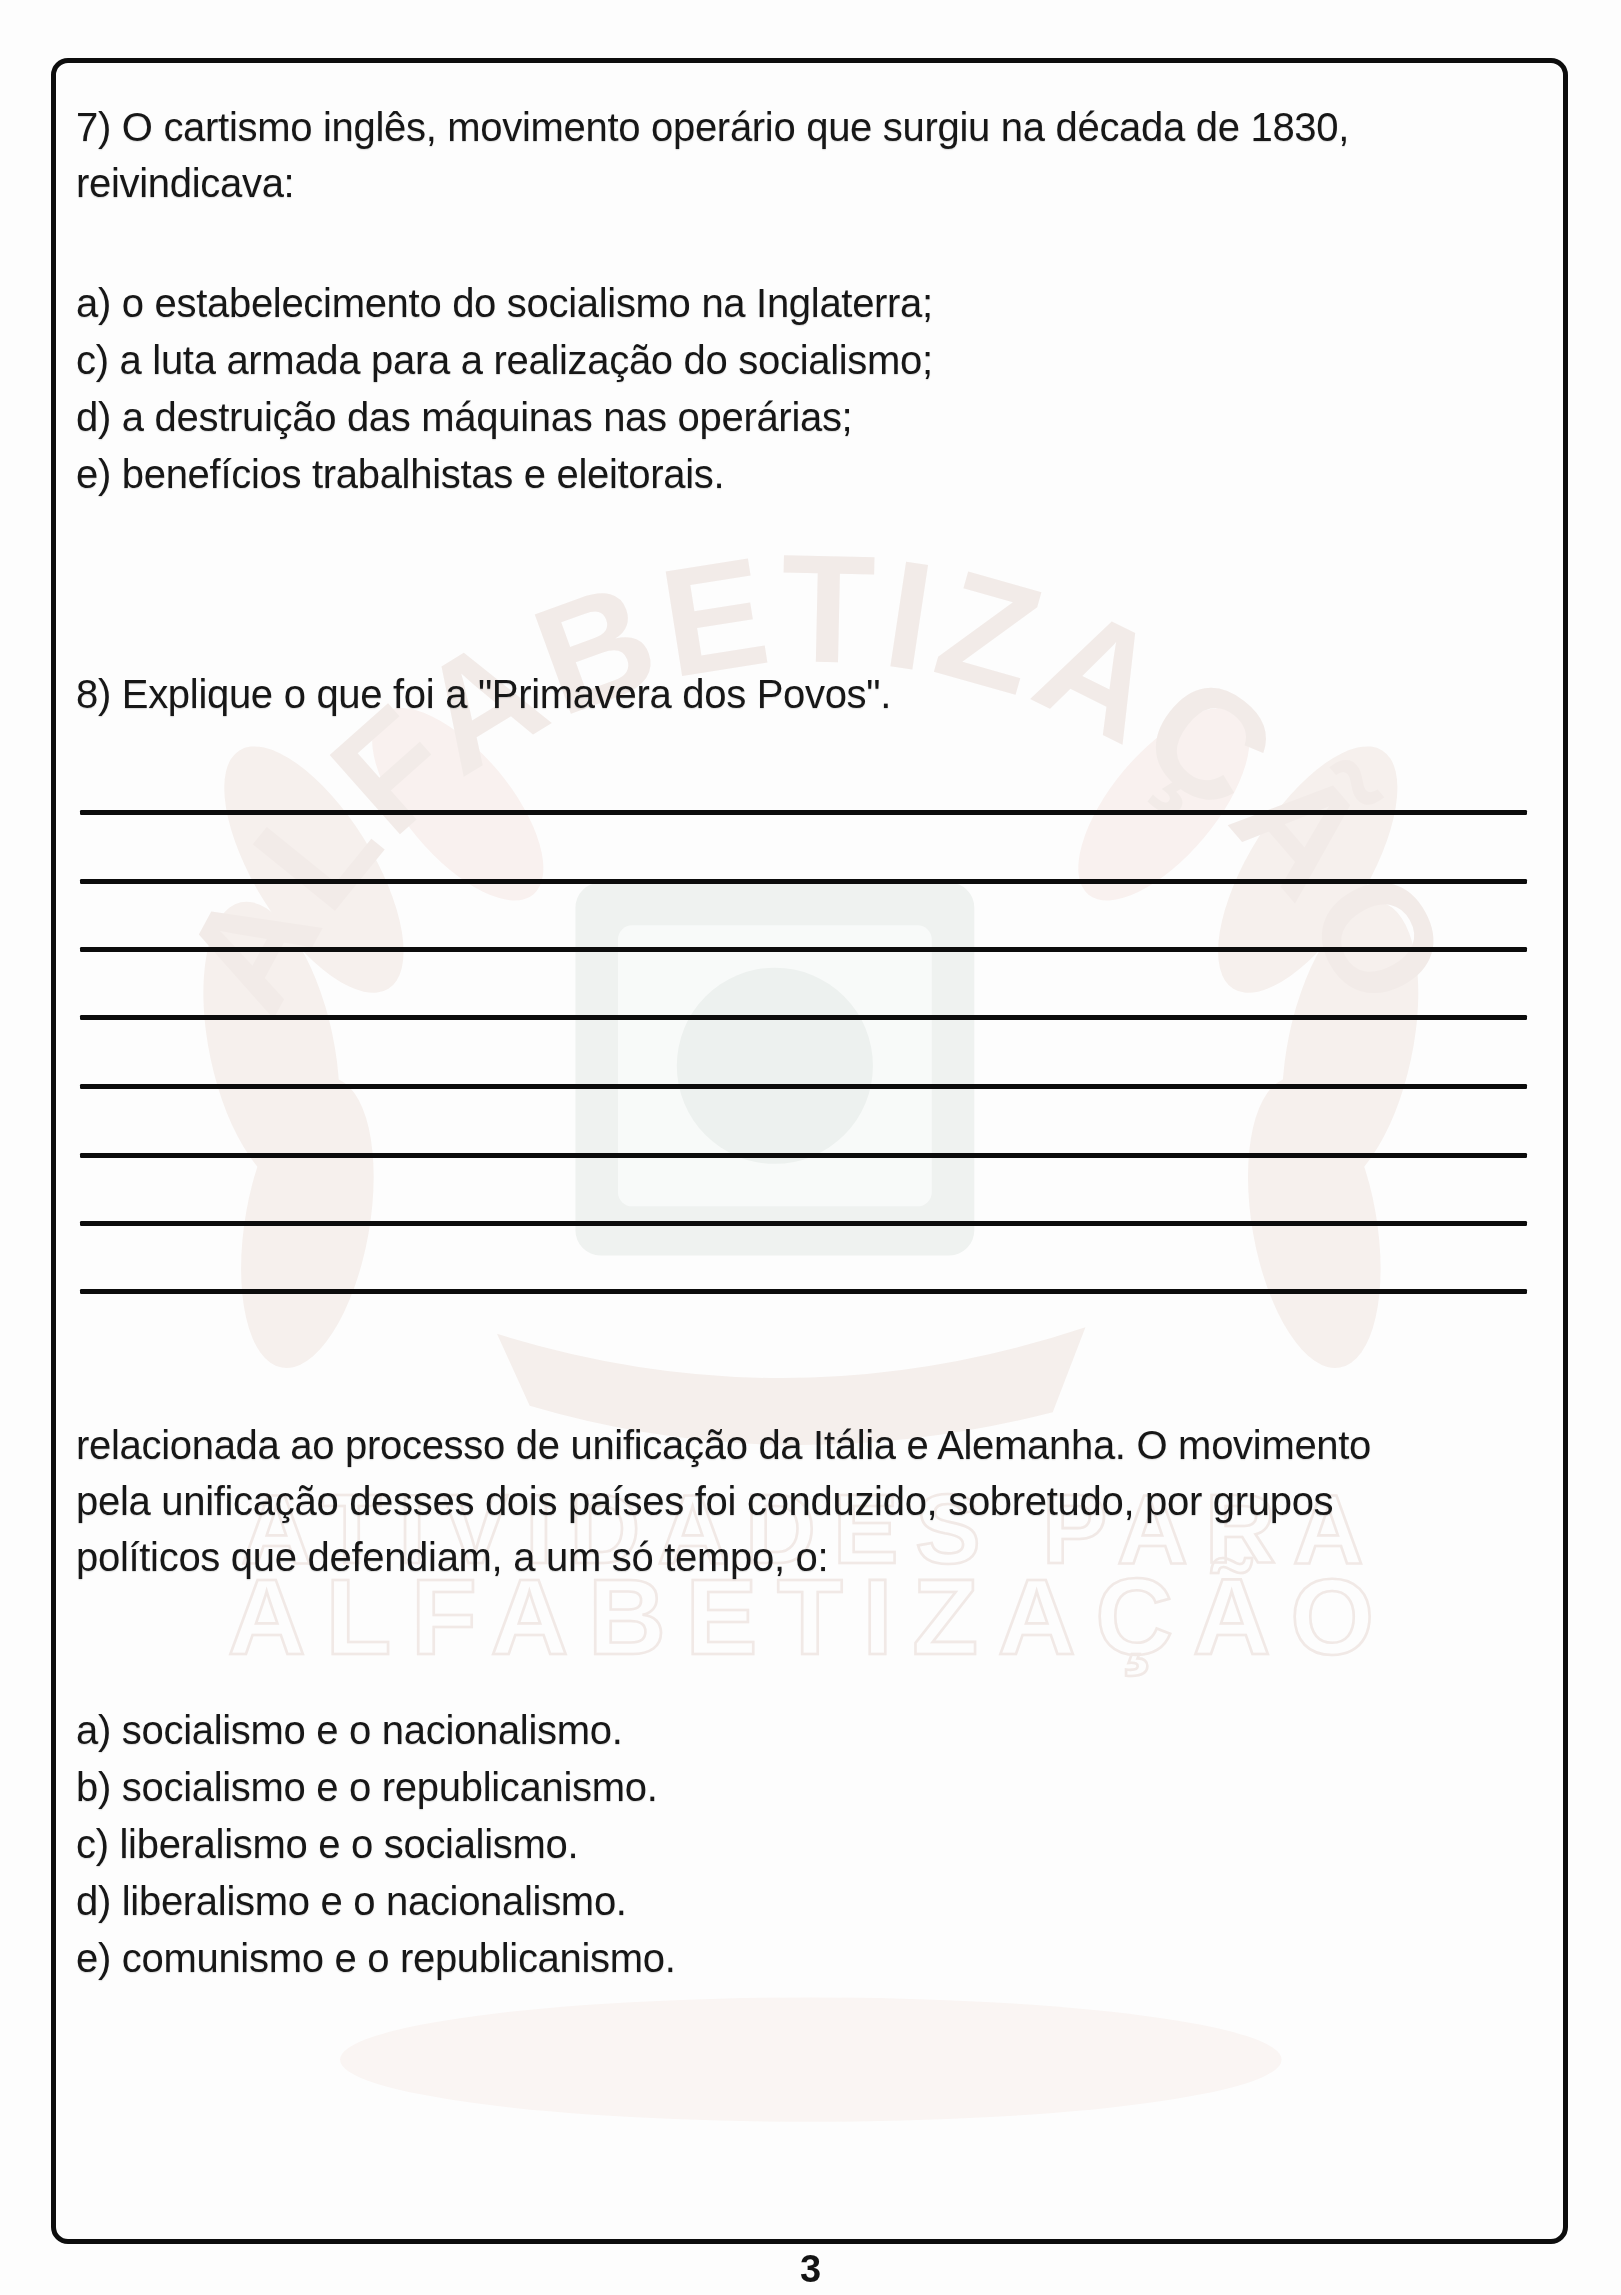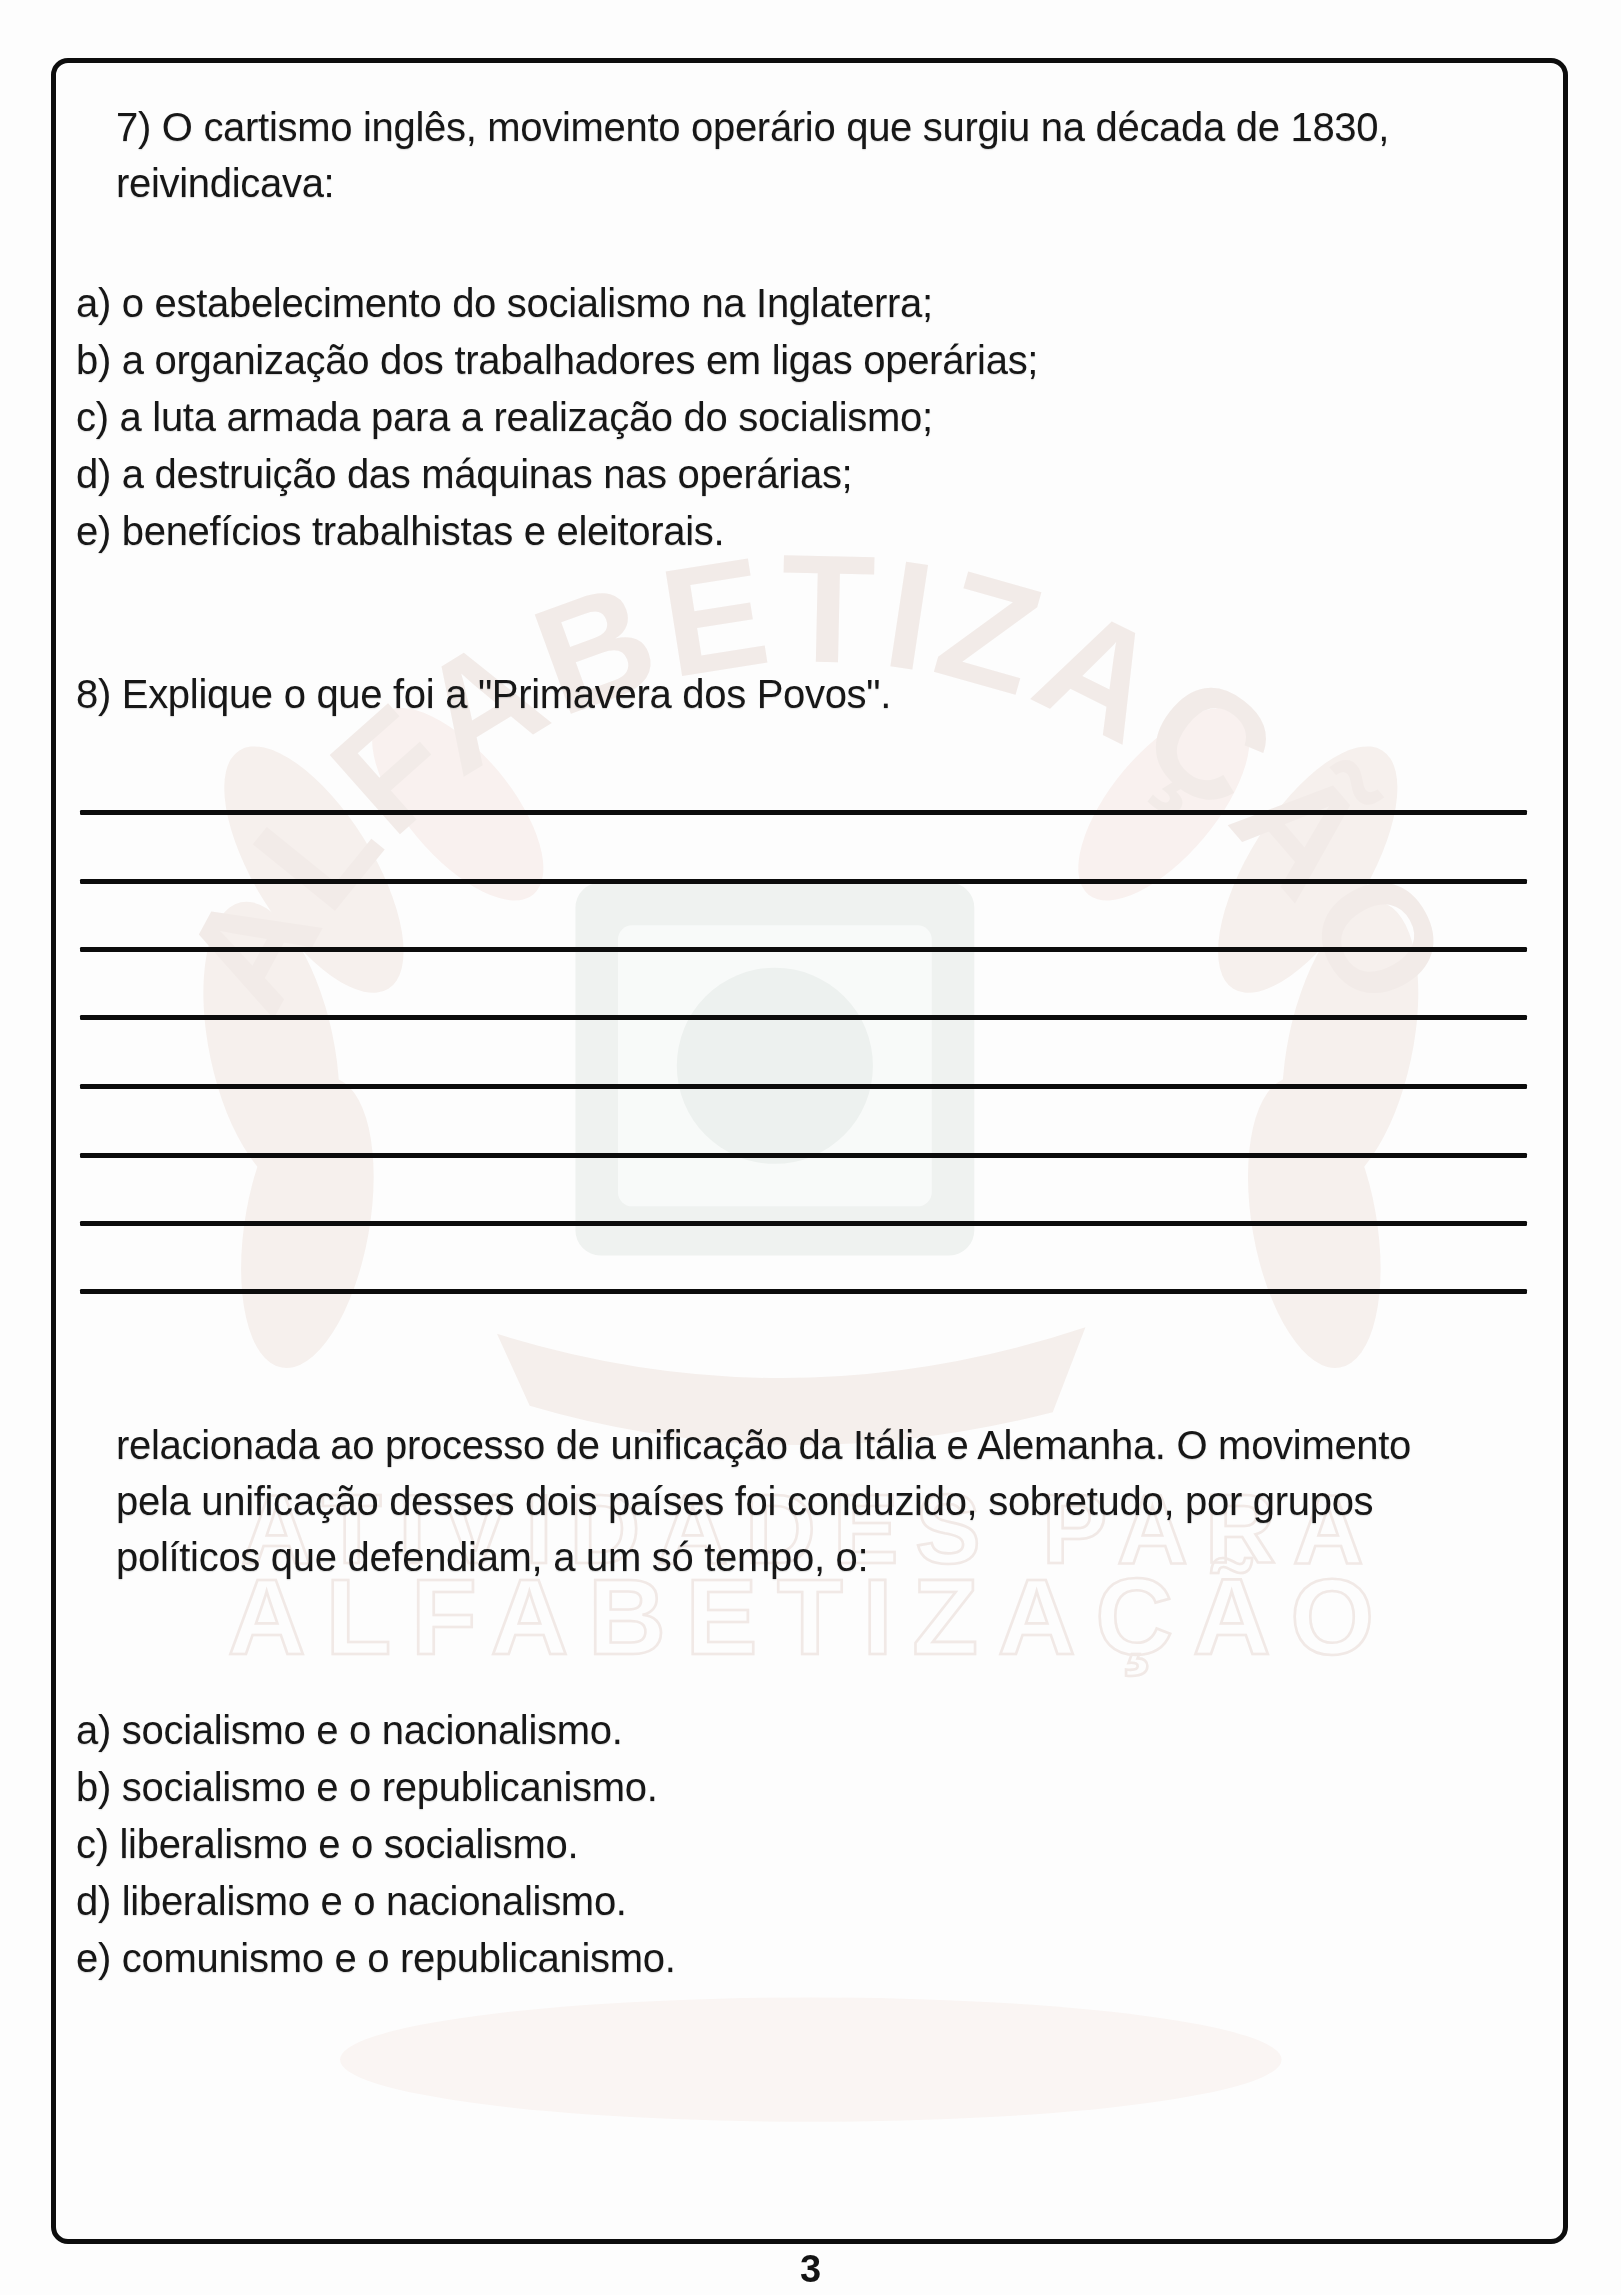--- a/index.html
+++ b/index.html
@@ -34,21 +34,21 @@
   }
   .textblock {
     position: absolute;
     left: 76px;
     color: #171717;
     font-size: 40px;
     letter-spacing: -0.3px;
     text-shadow: 0 1.3px 1.3px rgba(0,0,0,0.15);
     white-space: nowrap;
   }
-  .para { line-height: 56px; margin-left: 40px; }
+  .para { line-height: 56px; }
   .opts { line-height: 57px; }
   .opts-q9 { line-height: 57px; }
   .tline { margin: 0; padding: 0; }
   ul.plain {
     margin: 0; padding: 0;
     list-style: none;
   }
   .q7-para   { top: 99px; }
   .q7-opts   { top: 275px; }
   .q8-prompt { top: 672px; }
@@ -120,21 +120,20 @@
 
   <div class="frame"></div>
 
   <section>
     <div class="textblock para q7-para">
       <p class="tline">7) O cartismo inglês, movimento operário que surgiu na década de 1830,</p>
       <p class="tline">reivindicava:</p>
     </div>
     <ul class="plain textblock opts q7-opts">
       <li>a) o estabelecimento do socialismo na Inglaterra;</li>
-      <li>b) a organização dos trabalhadores em ligas operárias;</li>
       <li>c) a luta armada para a realização do socialismo;</li>
       <li>d) a destruição das máquinas nas operárias;</li>
       <li>e) benefícios trabalhistas e eleitorais.</li>
     </ul>
   </section>
 
   <section>
     <div class="textblock q8-prompt">8) Explique o que foi a "Primavera dos Povos".</div>
     <div class="answer-lines">
         <div class="answer-line" style="top: 0px;"></div>

